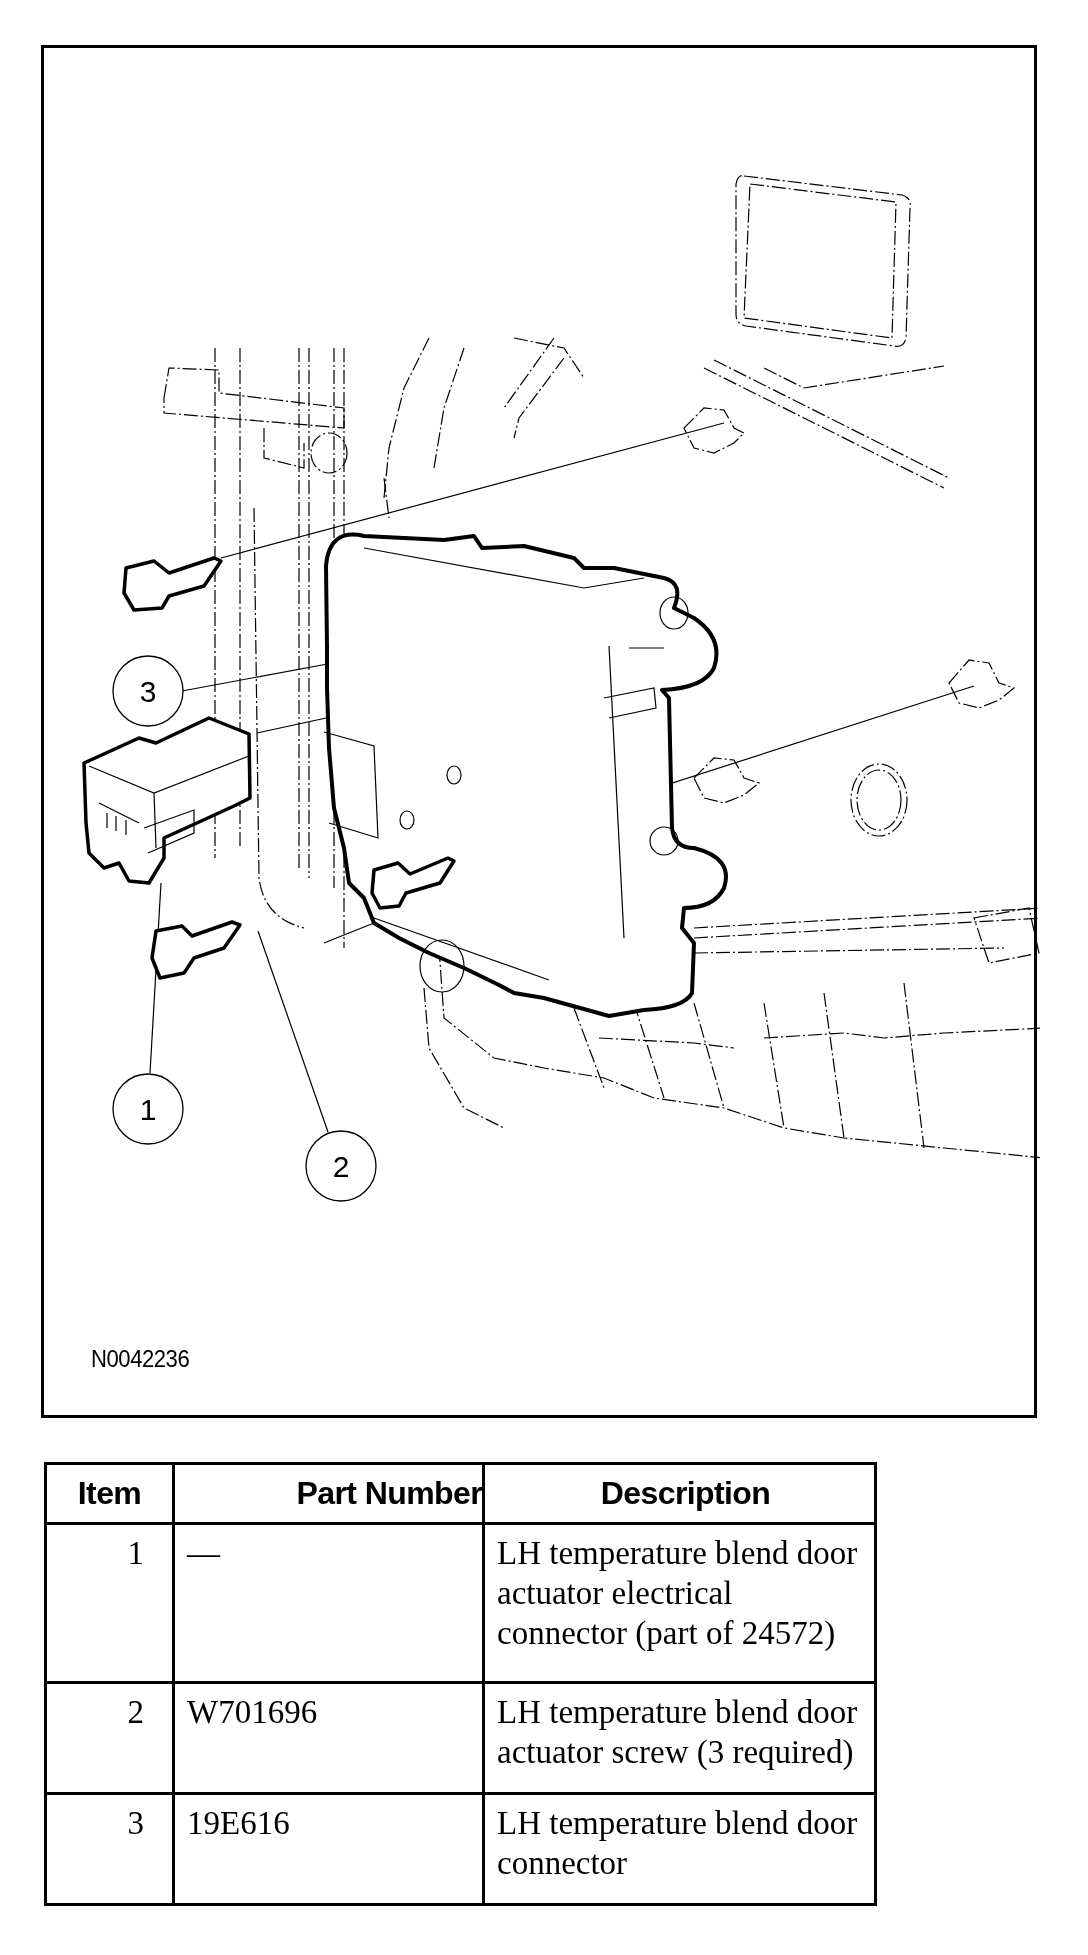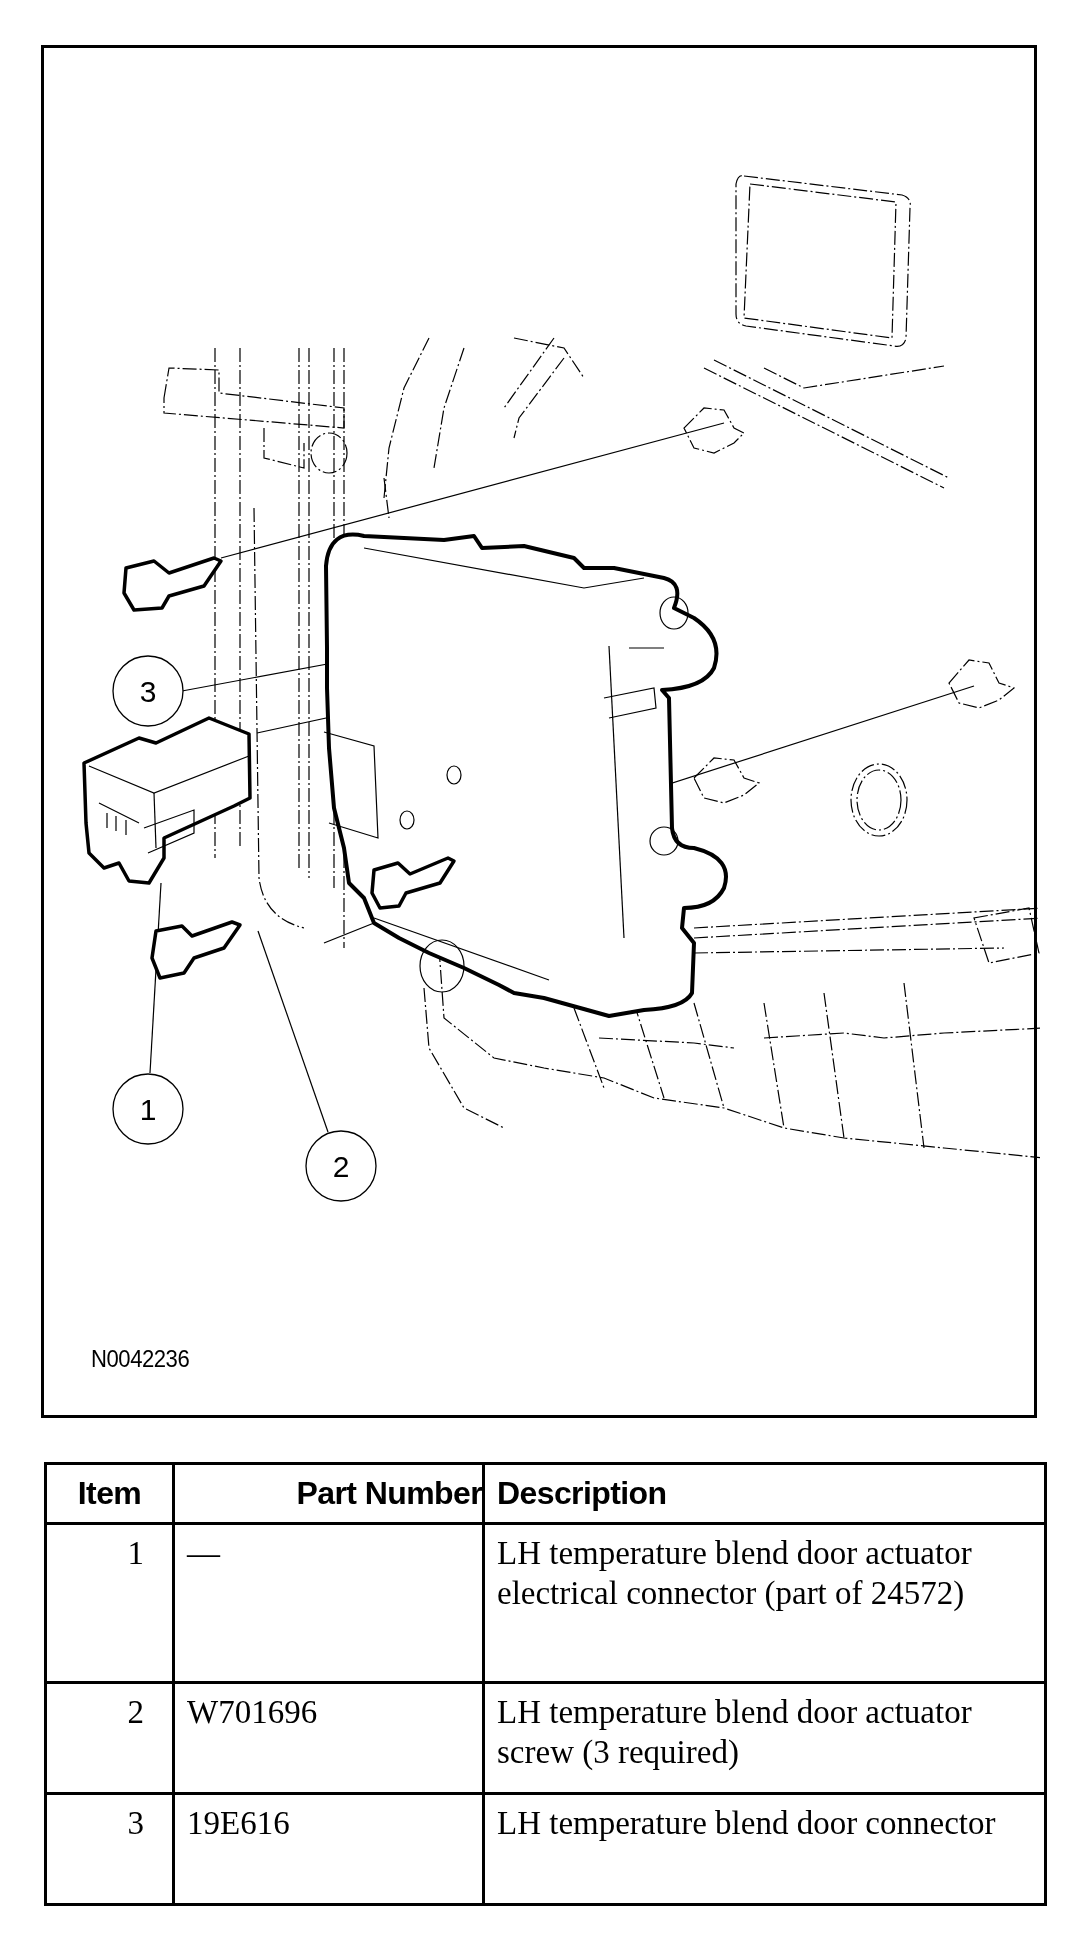--- a/index.html
+++ b/index.html
@@ -1,23 +1,23 @@
 <!DOCTYPE html>
 <html><head>
 <meta charset="utf-8">
 <style>
   html, body { margin: 0; padding: 0; background: #ffffff; }
   body { width: 1088px; height: 1955px; position: relative; overflow: hidden; font-family: "Liberation Sans", sans-serif; }
   .figure-frame { position: absolute; left: 41px; top: 45px; width: 996px; height: 1373px; border: 3px solid #000; box-sizing: border-box; background: #fff; }
   .illustration { position: absolute; left: 0; top: 0; width: 996px; height: 1373px; }
   .figure-id { position: absolute; left: 47px; top: 1297px; font-family: "Liberation Sans", sans-serif; font-size: 24px; color: #000; letter-spacing: -0.5px; transform: scaleX(0.92); transform-origin: left top; }
   .callout-label { font-family: "Liberation Sans", sans-serif; font-size: 30px; fill: #000; }
-  table.parts { position: absolute; left: 44px; top: 1462px; width: 1003px; border-collapse: collapse; border: 3px solid #000; }
+  table.parts { position: absolute; left: 44px; top: 1462px; width: 833px; border-collapse: collapse; border: 3px solid #000; }
   table.parts th, table.parts td { border: 3px solid #000; vertical-align: top; color: #000; }
-  table.parts th { font-family: "Liberation Sans", sans-serif; font-weight: bold; font-size: 32px; height: 57px; padding: 0 0 0 12px; text-align: left; vertical-align: middle; letter-spacing: -0.6px; }
+  table.parts th { font-family: "Liberation Sans", sans-serif; font-weight: bold; font-size: 32px; height: 57px; padding: 0 0 0 12px; text-align: center; vertical-align: middle; letter-spacing: -0.6px; }
   table.parts th.col-item { text-align: center; padding: 0; }
   table.parts th.col-part { text-align: right; padding: 0; }
   table.parts td { font-family: "Liberation Serif", serif; font-size: 33px; line-height: 40px; padding: 8px 12px 8px 12px; }
   table.parts td.cell-item { text-align: right; padding-right: 28px; }
   .col-item { width: 125px; }
   .col-part { width: 307px; }
   tr.row-1 td { height: 140px; }
   tr.row-2 td { height: 92px; }
   tr.row-3 td { height: 92px; }
 </style>

